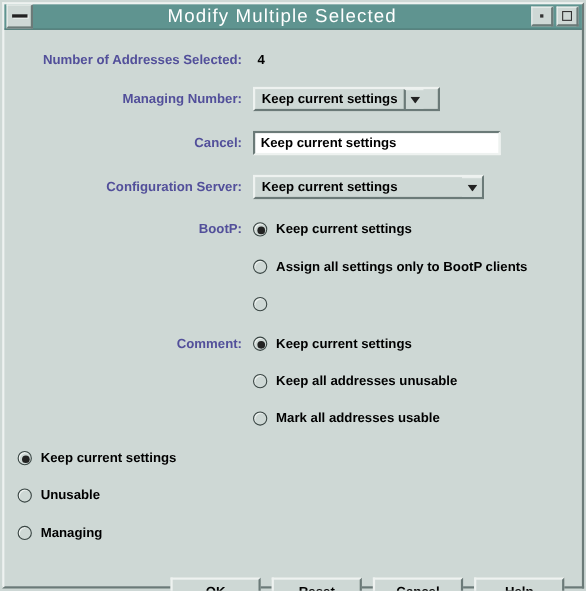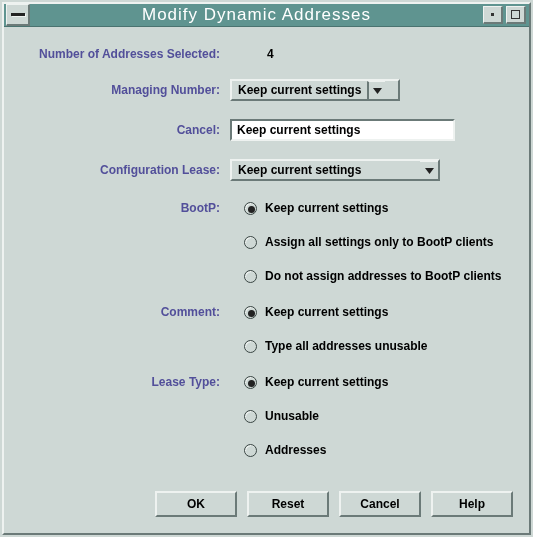--- a/index.html
+++ b/index.html
@@ -74,21 +74,21 @@
   .title-btn .sq{width:9px;height:9px;border:1px solid #333;}
   .form {
     flex: 1;
     padding: 16px 12px 10px 12px;
   }
   .row {
     display: flex;
     align-items: center;
     margin-bottom: 18px;
   }
-  .row.top { margin-top: 4px; gap: 33px; }
+  .row.top { margin-top: 4px; }
   .lbl {
     width: 214px;
     text-align: right;
     padding-right: 10px;
     color: #524f9a;
     font-weight: bold;
     font-size: 12px;
   }
   .val-plain { font-weight: bold; font-size: 12px; color:#000; margin-left:4px;}
   .dropdown {
@@ -128,21 +128,20 @@
     padding: 0 5px;
     font-family: inherit;
     font-size: 12px;
     font-weight: bold;
     outline: none;
   }
   .radio-group-row {
     display: flex;
     align-items: flex-start;
     margin-bottom: 4px;
-    gap: 14px;
   }
   .radio-group-row .lbl { padding-top: 2px; }
   .radios { display:flex; flex-direction:column; }
   .radio-item {
     display: flex;
     align-items: center;
     height: 18px;
     margin-bottom: 16px;
     font-weight: bold;
     font-size: 12px;
@@ -188,21 +187,21 @@
   }
 </style>
 </head>
 <body>
 
 <div class="window">
   <div class="titlebar">
     <div class="title-menu">
         <span></span>
       </div>
-    <div class="title-text">Modify Dynamic Addresses</div>
+    <div class="title-text">Modify Multiple Selected</div>
     <div class="title-btn">
         <span class="dot"></span>
       </div>
     <div class="title-btn">
         <span class="sq"></span>
       </div>
   </div>
 
   <div class="form">
 
@@ -222,21 +221,21 @@
         </span>
       </div>
     </div>
 
     <div class="row">
       <div class="lbl">Cancel:</div>
       <input class="textfield" value="Keep current settings" style="">
     </div>
 
     <div class="row">
-      <div class="lbl">Configuration Lease:</div>
+      <div class="lbl">Configuration Server:</div>
       <div class="dropdown wide">
         <span class="dtext">Keep current settings</span>
         <span class="darrow" style="border-left:none;">
           <svg width="9" height="6">
               <polygon points="0,0 9,0 4.5,6" fill="#222"></polygon>
             </svg>
         </span>
       </div>
     </div>
 
@@ -246,53 +245,55 @@
           <div class="radio-item">
             <span class="radio selected"></span>
             <span>Keep current settings</span>
           </div>
           <div class="radio-item">
             <span class="radio"></span>
             <span>Assign all settings only to BootP clients</span>
           </div>
           <div class="radio-item">
             <span class="radio"></span>
-            <span>Do not assign addresses to BootP clients</span>
           </div>
         </div>
     </div>
 
     <div class="radio-group-row">
       <div class="lbl">Comment:</div>
       <div class="radios">
           <div class="radio-item">
             <span class="radio selected"></span>
             <span>Keep current settings</span>
           </div>
           <div class="radio-item">
             <span class="radio"></span>
-            <span>Type all addresses unusable</span>
+            <span>Keep all addresses unusable</span>
+          </div>
+          <div class="radio-item">
+            <span class="radio"></span>
+            <span>Mark all addresses usable</span>
           </div>
         </div>
     </div>
 
     <div class="radio-group-row">
-      <div class="lbl">Lease Type:</div>
       <div class="radios">
           <div class="radio-item">
             <span class="radio selected"></span>
             <span>Keep current settings</span>
           </div>
           <div class="radio-item">
             <span class="radio"></span>
             <span>Unusable</span>
           </div>
           <div class="radio-item">
             <span class="radio"></span>
-            <span>Addresses</span>
+            <span>Managing</span>
           </div>
         </div>
     </div>
 
   </div>
 
   <div class="button-bar">
     <button class="btn">OK</button>
     <button class="btn">Reset</button>
     <button class="btn">Cancel</button>

